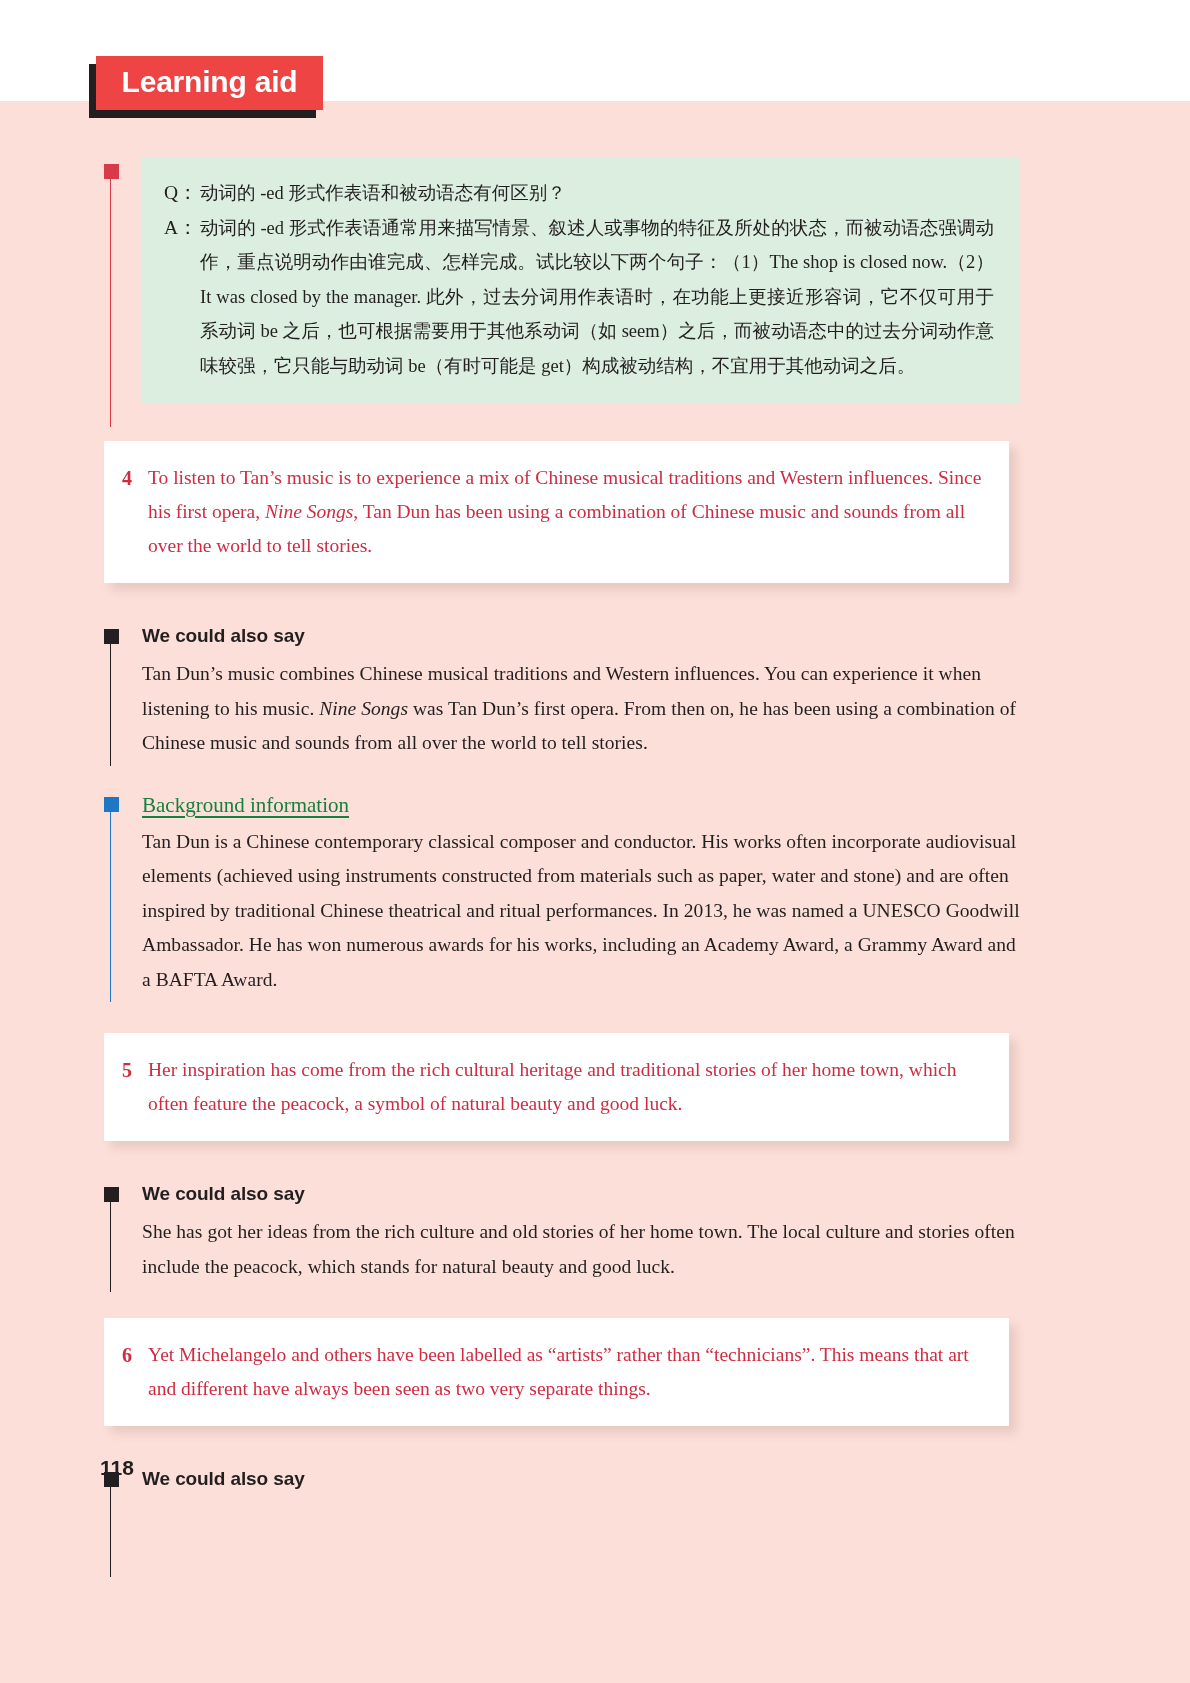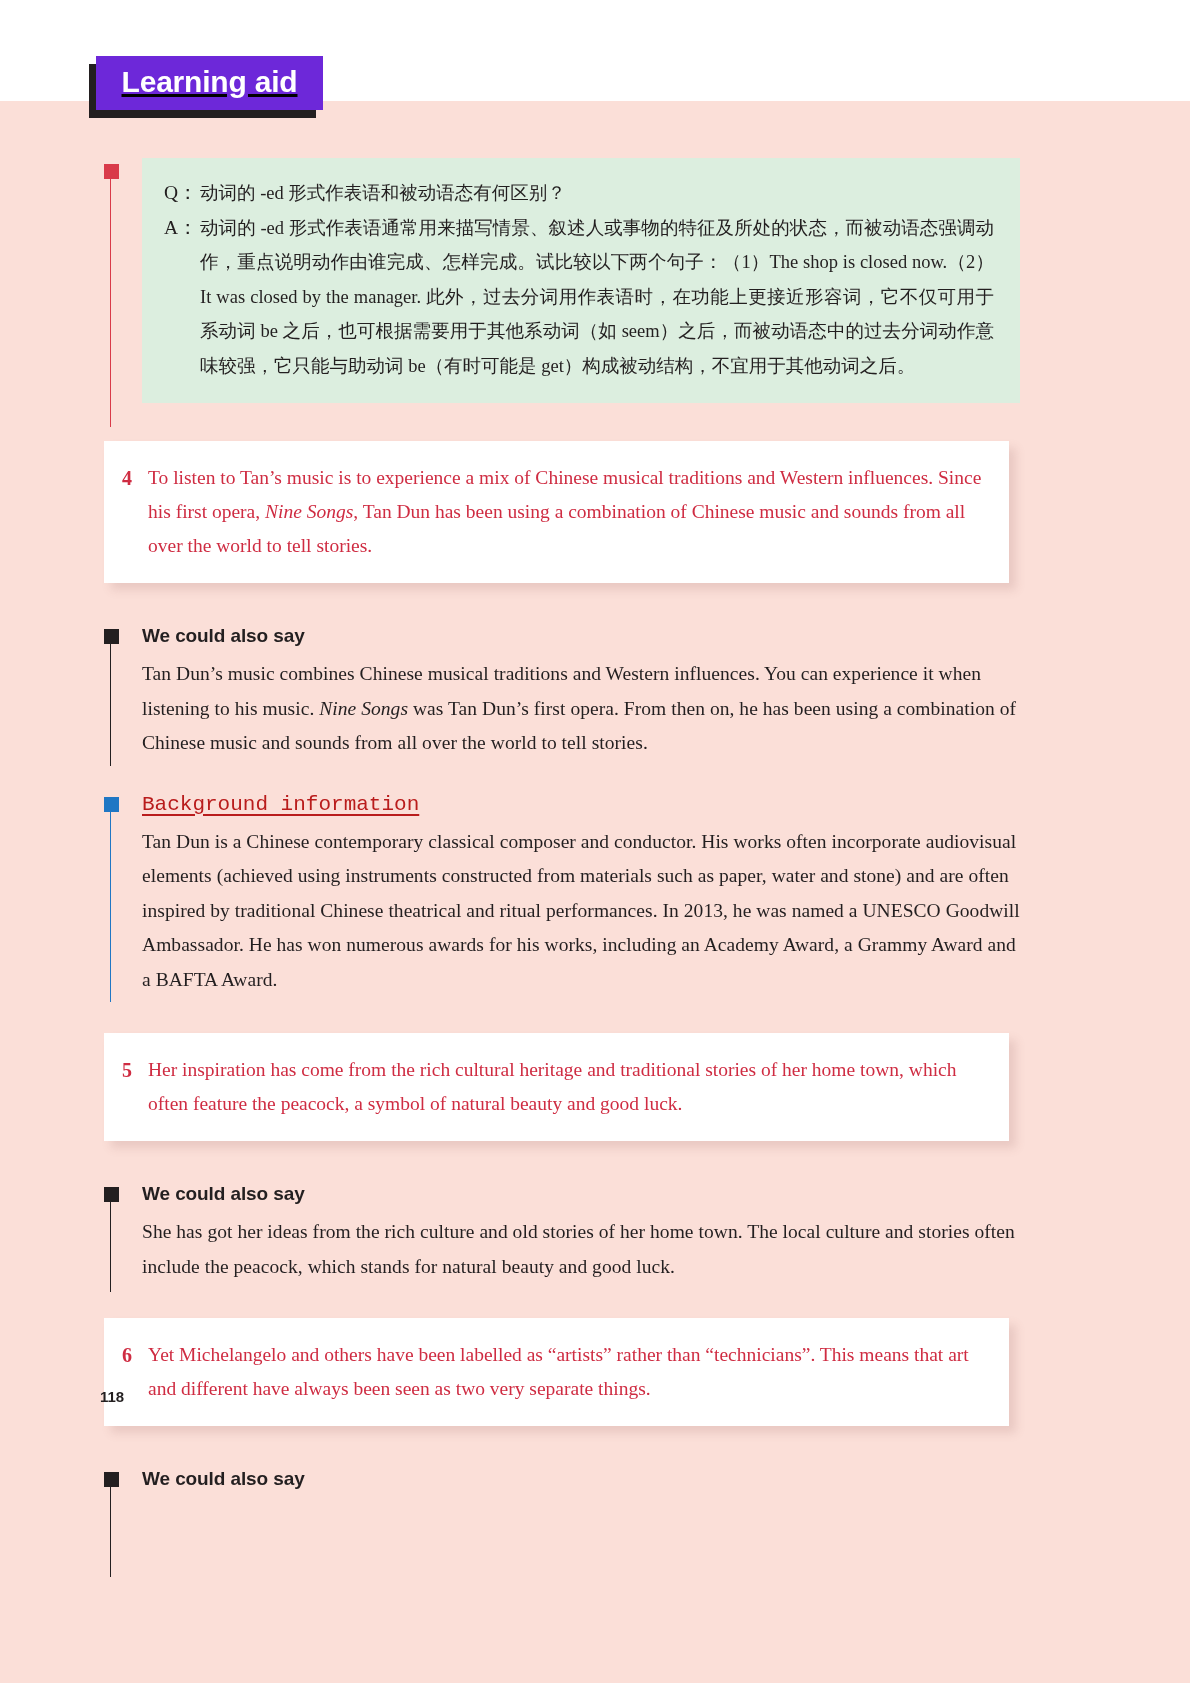--- a/index.html
+++ b/index.html
@@ -41,25 +41,24 @@
     left: -7px;
     top: 8px;
     width: 227px;
     height: 54px;
     background: #231f20;
   }
   .header-chip {
     position: relative;
     width: 227px;
     height: 54px;
-    background: #6d28d9;
+    background: #ef4444;
     display: flex;
     align-items: center;
     justify-content: center;
-    text-decoration: underline;
   }
   .header-chip span {
     font-family: "Liberation Sans", "DejaVu Sans", sans-serif;
     font-weight: bold;
     font-size: 30px;
     letter-spacing: -0.2px;
     color: #ffffff;
     line-height: 1;
     padding-bottom: 2px;
   }
@@ -115,23 +114,23 @@
   .wcas-title {
     font-family: "Liberation Sans", "DejaVu Sans", sans-serif;
     font-weight: bold;
     font-size: 19px;
     color: #231f20;
     line-height: 26px;
     letter-spacing: -0.1px;
     margin-top: 21px;
   }
   .bg-info-title {
-    font-family: Liberation Mono, monospace;
+    font-family: Liberation Serif, serif;
     font-size: 21px;
-    color: #b91c1c;
+    color: #15803d;
     text-decoration: underline;
     text-underline-offset: 4px;
     line-height: 28px;
   }
 
   
   .qa-panel {
     background: #dceedf;
     padding: 18px 26px 20px 22px;
     margin-top: 8px;
@@ -185,24 +184,24 @@
     font-size: 19.5px;
     line-height: 34px;
     color: #cf2c42;
   }
   .card-text i { font-style: italic; }
 
   
   .page-num {
     position: absolute;
     left: 100px;
-    top: 1388px;
+    top: 1456px;
     font-family: "Liberation Sans", "DejaVu Sans", sans-serif;
     font-weight: bold;
-    font-size: 15px;
+    font-size: 21px;
     color: #231f20;
     z-index: 6;
   }
 </style>
 </head>
 <body>
 
 <div class="page-bg"></div>
 <div class="tint-band"></div>
 

